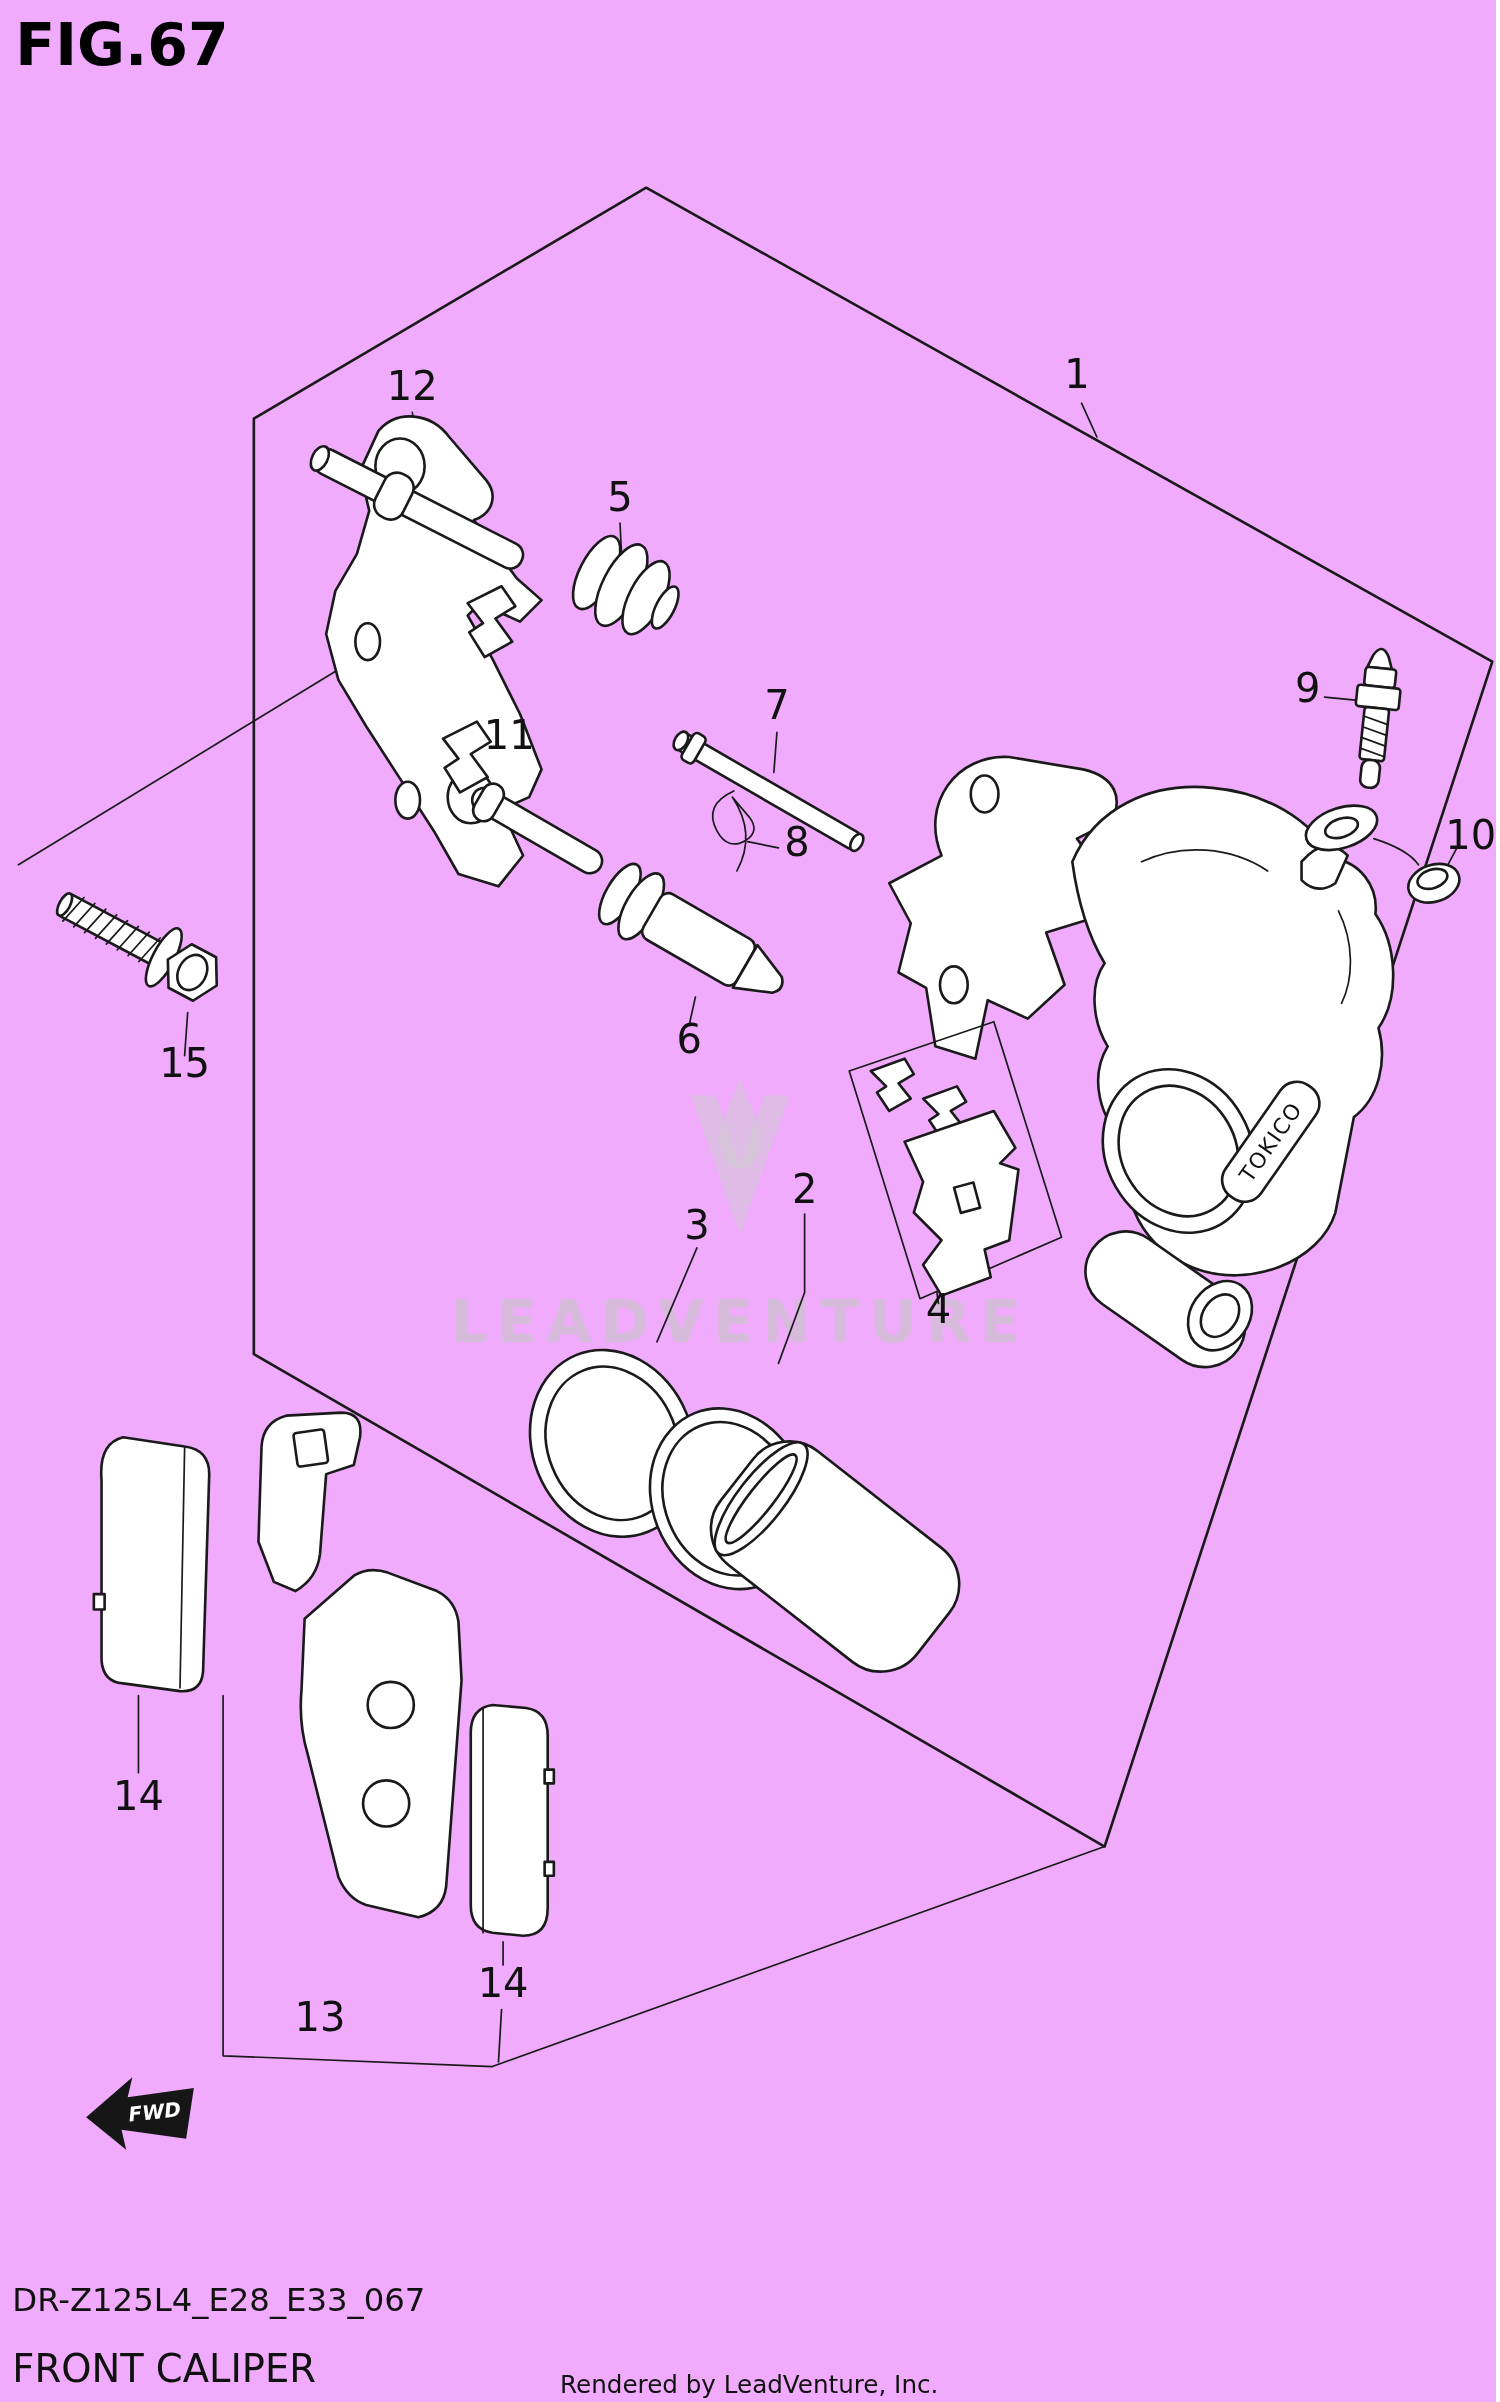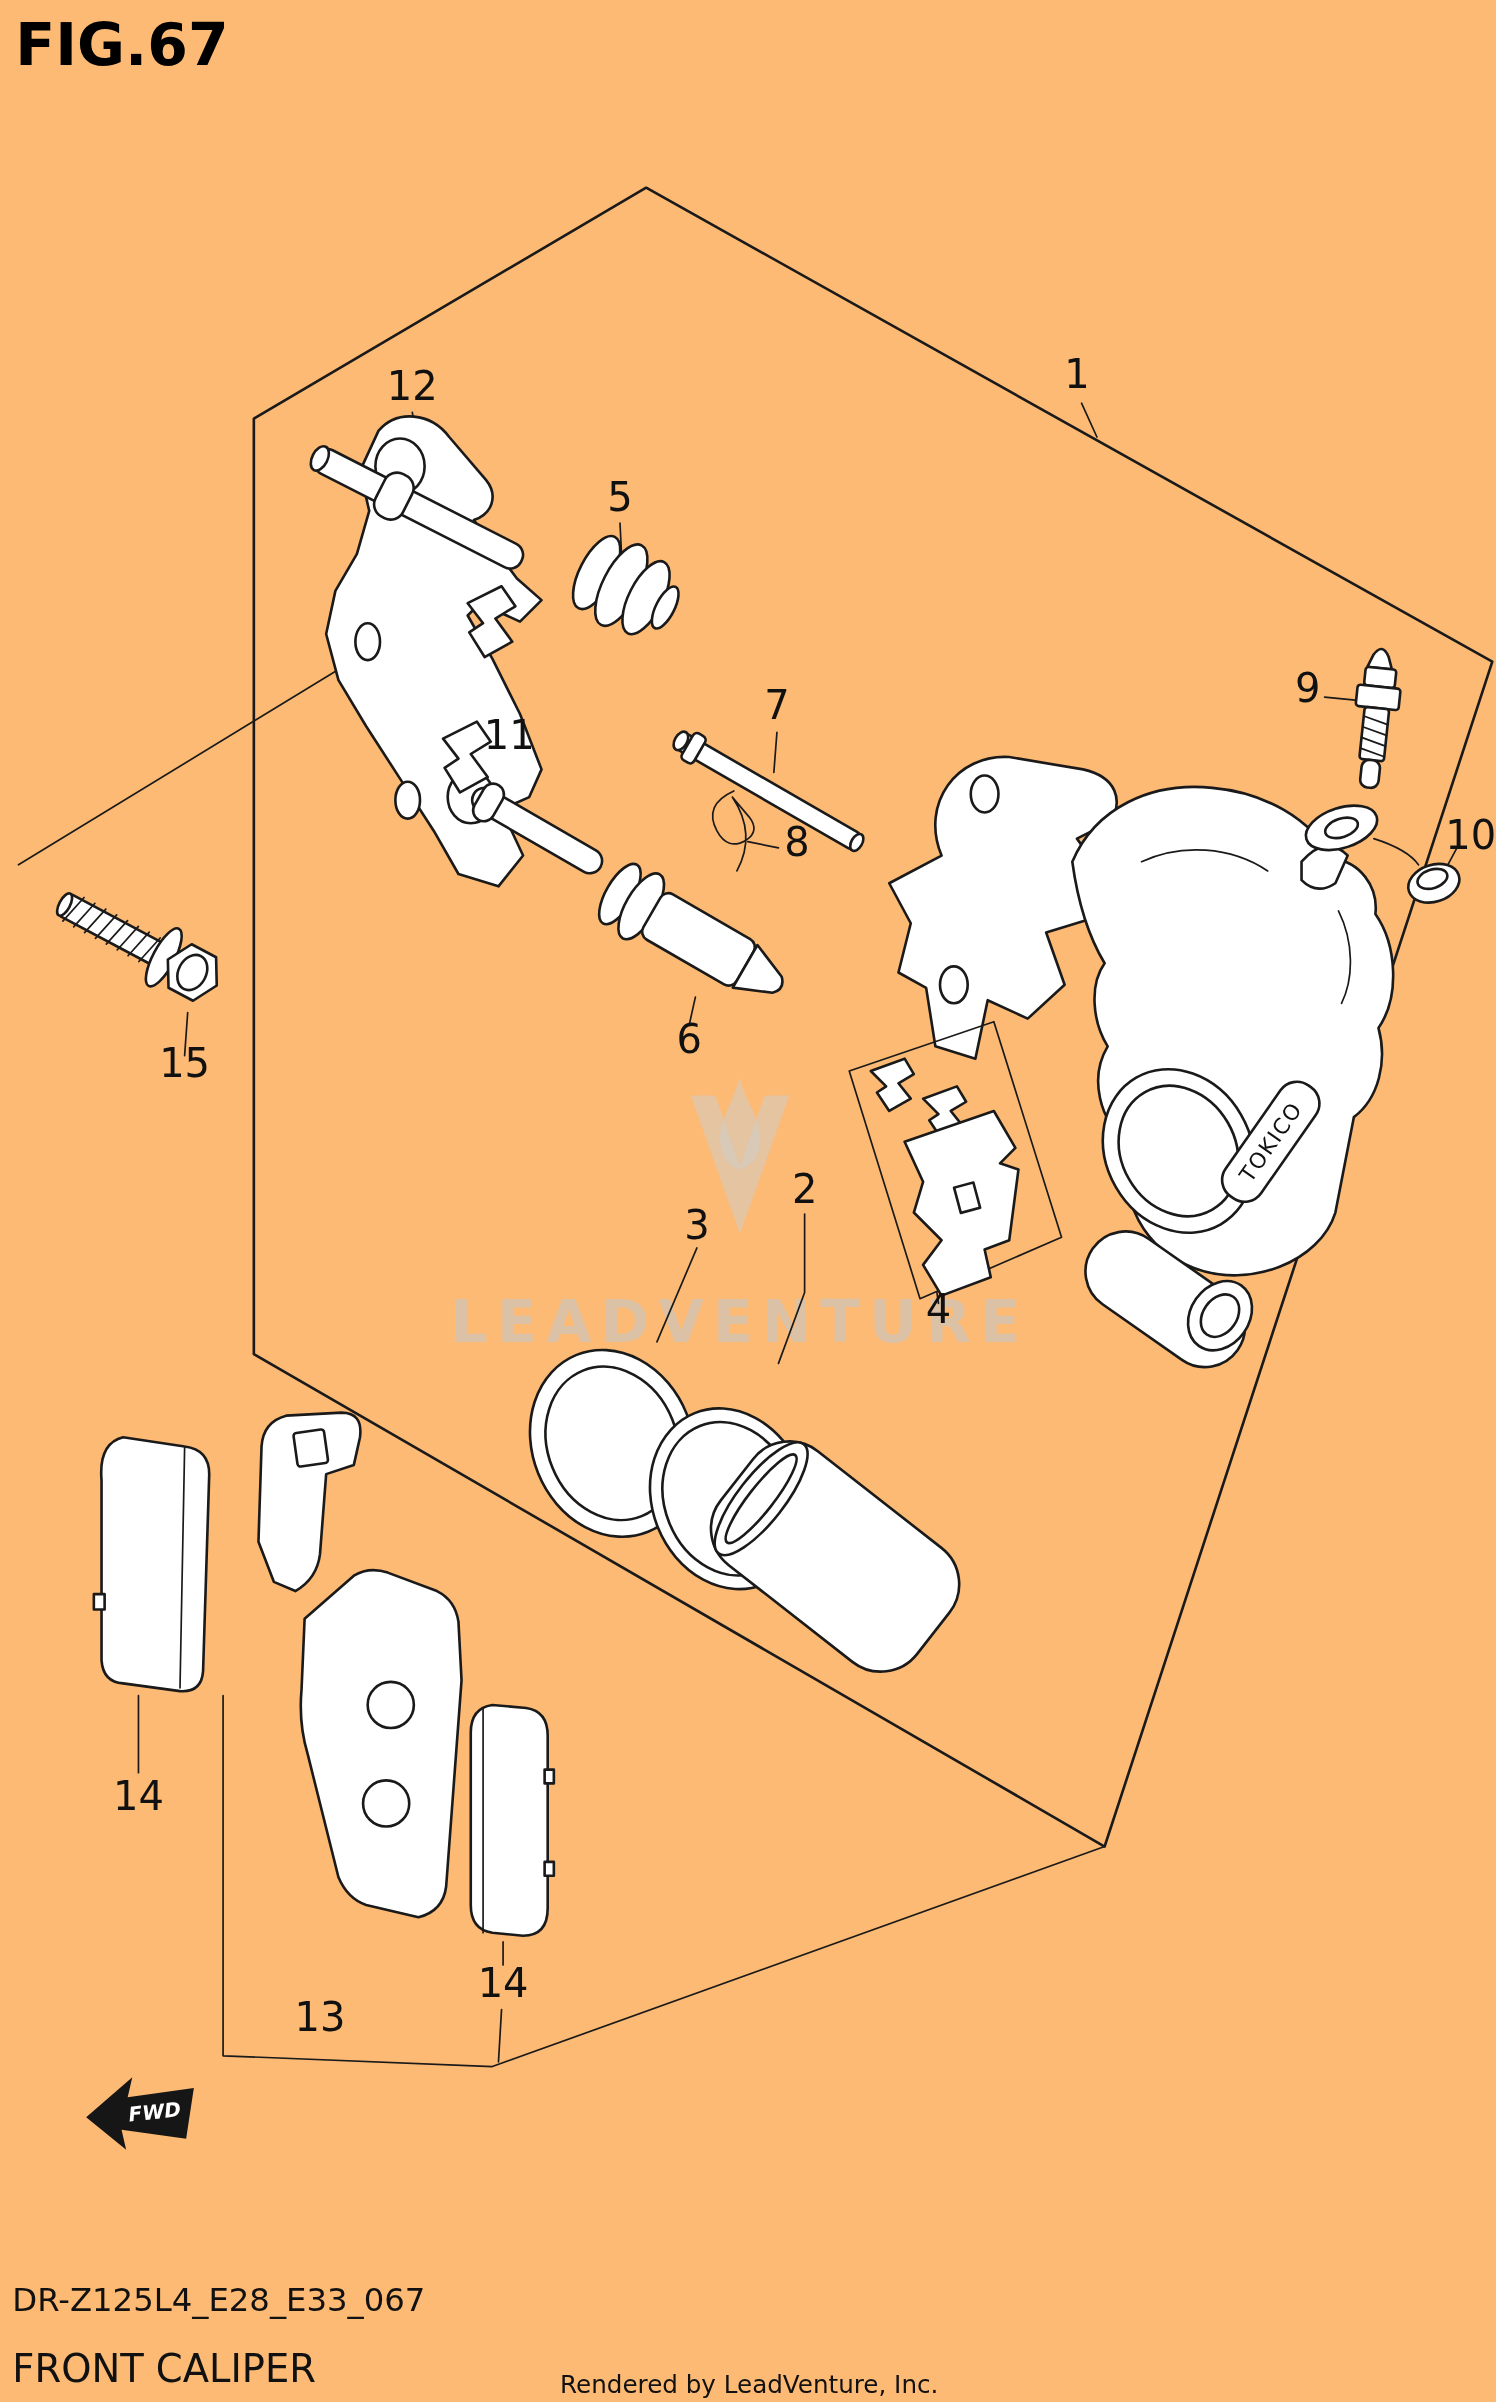--- a/index.html
+++ b/index.html
@@ -1,16 +1,16 @@
 <!DOCTYPE html>
 <html><head>
 <meta charset="utf-8">
 <style>
   html,body{margin:0;padding:0;background:#ffffff;}
-  .page{position:relative;width:1496px;height:2402px;background:#fdba74;overflow:hidden;}
+  .page{position:relative;width:1496px;height:2402px;background:#f0abfc;overflow:hidden;}
   svg{display:block;}
   .ln{fill:none;stroke:#1a1a1a;stroke-width:1.7;stroke-linejoin:round;stroke-linecap:round;}
   .thin{stroke-width:1.1;}
   .pt{fill:#ffffff;stroke:#1a1a1a;stroke-width:1.7;stroke-linejoin:round;}
   .lbl{font-family:"DejaVu Sans",sans-serif;font-size:26px;fill:#111;text-anchor:middle;}
   .title{font-family:"DejaVu Sans",sans-serif;font-size:38px;font-weight:bold;fill:#000;text-anchor:start;}
   .ftr1{font-family:"DejaVu Sans",sans-serif;font-size:21px;fill:#111;text-anchor:start;}
   .ftr2{font-family:"DejaVu Sans",sans-serif;font-size:25px;fill:#111;text-anchor:start;}
   .ftr3{font-family:"DejaVu Sans",sans-serif;font-size:16px;fill:#111;text-anchor:middle;}
   .wm{font-family:"DejaVu Sans",sans-serif;font-size:38px;letter-spacing:6px;font-weight:600;fill:#c6c6c6;opacity:.6;text-anchor:middle;}

